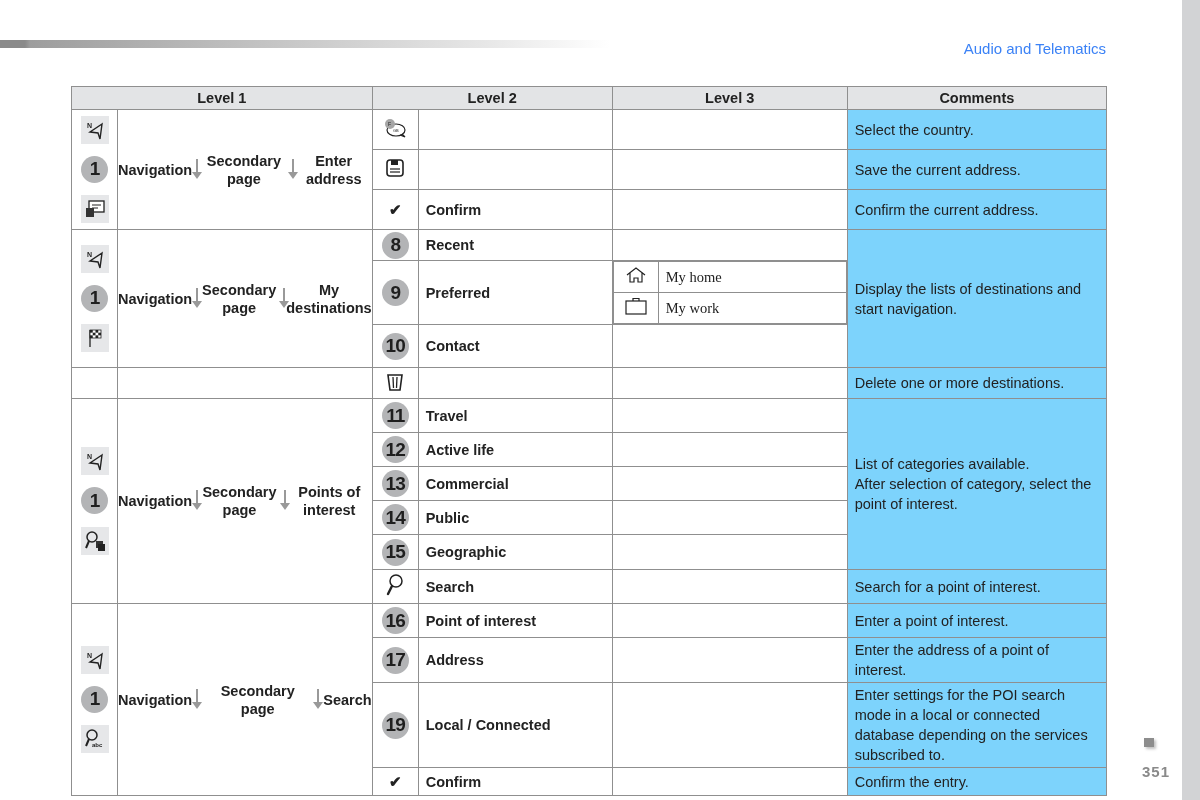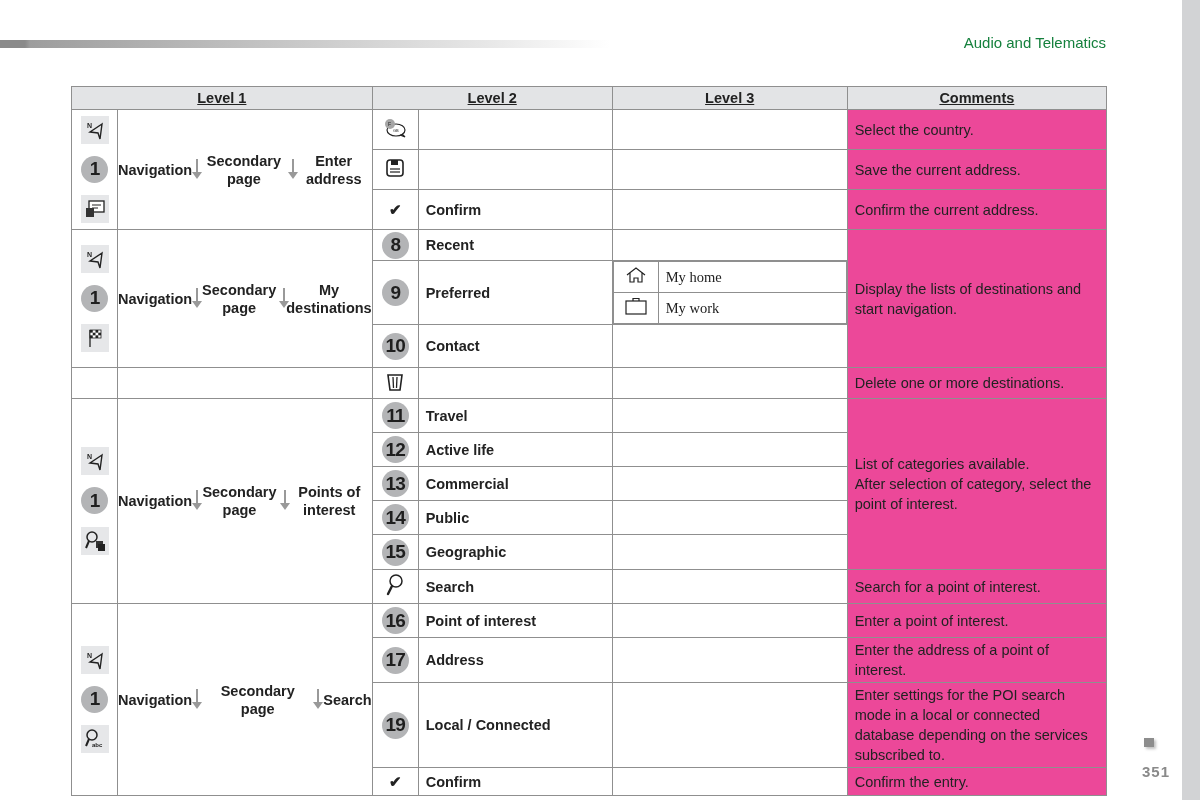--- a/index.html
+++ b/index.html
@@ -4,38 +4,38 @@
 <style>
   * { box-sizing: border-box; margin: 0; padding: 0; }
   html, body { width: 1200px; height: 800px; background: #ffffff; overflow: hidden; }
   body { position: relative; font-family: "Liberation Sans", sans-serif; color: #222; }
 
   .top-bar {
     position: absolute; left: 0; top: 40px; width: 610px; height: 8px;
     background: linear-gradient(to right, #8a8a8a 0px, #8a8a8a 25px, #9d9d9d 30px, #c9c9c9 300px, #e6e6e6 480px, rgba(255,255,255,0) 610px);
   }
   .section-title {
-    position: absolute; right: 94px; top: 34px; font-size: 15px; color: #15803d;
+    position: absolute; right: 94px; top: 40px; font-size: 15px; color: #3b82f6;
   }
   .side-band { position: absolute; left: 1182px; top: 0; width: 18px; height: 800px; background: #d2d3d5; }
   .page-mark { position: absolute; left: 1144px; top: 738px; width: 10px; height: 9px; background: #8d8d8d; box-shadow: 2px 2px 3px rgba(0,0,0,0.25); }
   .page-number { position: absolute; left: 1142px; top: 763px; font-size: 15px; font-weight: bold; color: #8a8a8a; letter-spacing: 1px; font-family: Liberation Sans, sans-serif; }
 
   table.main {
     position: absolute; left: 71px; top: 86px; width: 1036px;
     border-collapse: collapse; font-size: 14.5px;
   }
   table.main td, table.main th { border: 1px solid #8f8f8f; }
-  table.main th { background: #e3e4e6; font-weight: bold; height: 23px; font-size: 14.5px; text-decoration: underline; }
+  table.main th { background: #e3e4e6; font-weight: bold; height: 23px; font-size: 14.5px; }
   td.ic1 { width: 46px; background: #fff; padding: 0; }
   td.l1 { width: 160px; background: #fff; text-align: center; vertical-align: middle; font-weight: bold; }
   td.ic2 { width: 46px; text-align: center; vertical-align: middle; padding: 0; }
   td.l2 { width: 194px; font-weight: bold; padding-left: 7px; vertical-align: middle; }
   td.l3 { width: 235px; padding: 0; vertical-align: middle; }
-  td.cm { background: #ec4899; padding: 2px 7px; vertical-align: middle; line-height: 20px; }
+  td.cm { background: #7dd3fc; padding: 2px 7px; vertical-align: middle; line-height: 20px; }
 
   .icon-stack { display: flex; flex-direction: column; justify-content: space-around; align-items: center; height: 100%; }
   .sq-icon { width: 28px; height: 28px; background: #e6e7e9; display: flex; align-items: center; justify-content: center; }
   .num-circle {
     width: 27px; height: 27px; border-radius: 50%; background: #b3b4b6; color: #1f1f1f;
     font-weight: bold; font-size: 19px; display: inline-flex; align-items: center; justify-content: center; letter-spacing: -1px;
   }
   .nav-flow { display: flex; flex-direction: row; align-items: center; }
   .nav-flow .step { line-height: 18px; }
   .arrow { width: 10px; height: 22px; position: relative; }

